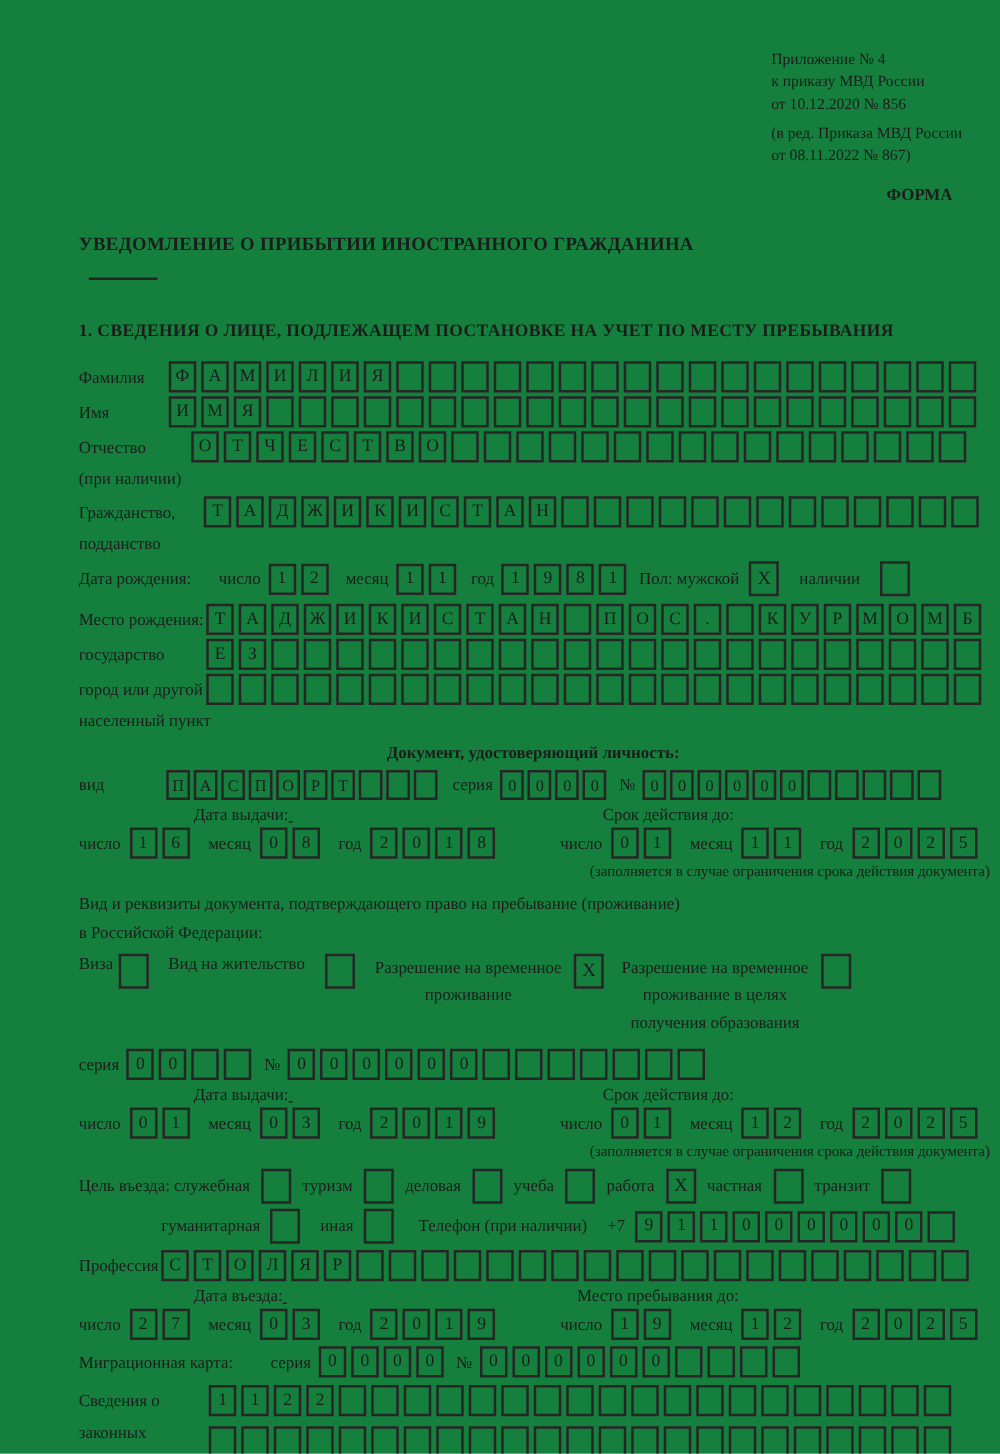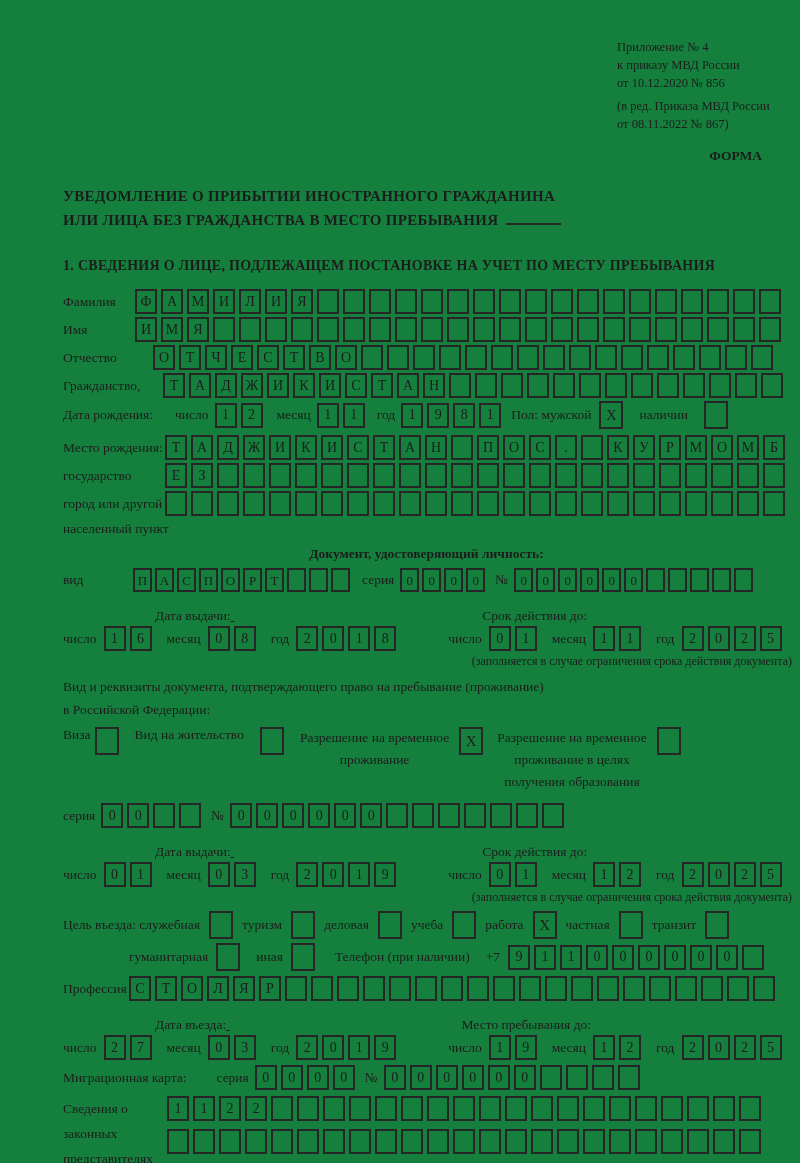--- a/index.html
+++ b/index.html
@@ -31,21 +31,21 @@
   .title { text-align:left; font-weight:bold; font-size:15px; letter-spacing:.3px; margin-top:20px; line-height:24px; }
   .title-underline { display:inline-block; width:55px; border-bottom:2px solid #262626; margin-left:8px; }
   .section { font-weight:bold; font-size:14px; letter-spacing:.3px; margin-top:26px; margin-bottom:15px; }
   
   .w1 { width:72px; }  .w2 { width:90px; }  .w3 { width:100px; }
   .w4 { width:112px; } .w5 { width:102px; } .w6 { width:70px; }
   .w7 { width:66px; }
   .subline { font-size:13.5px; line-height:20px; margin-bottom:4px; }
   .doc-header { text-align:center; font-weight:bold; font-size:13.5px; margin:7px 0 6px -5px; }
   .dgroup { display:flex; align-items:center; gap:7px; }
-  .dh-row { font-size:13.5px; margin-top:16px; margin-bottom:2px;text-decoration:underline; }
+  .dh-row { font-size:13.5px; margin-top:4px; margin-bottom:2px;text-decoration:underline; }
   .note { font-size:12px; text-align:right; padding-right:3px; margin:2px 0 6px; }
   .freetext { font-size:13.5px; line-height:23px; }
   .permit-row { align-items:flex-start; margin-top:6px; margin-bottom:10px; }
   .opt-text { font-size:13.5px; text-align:center; line-height:22px; flex:none; }
   .purpose-row { gap:9px; margin-top:6px; }
   .phone-row { gap:8px; margin-top:4px; }
   .ml8{margin-left:8px;} .ml10{margin-left:10px;} .ml12{margin-left:12px;}
   .ml14{margin-left:14px;} .ml16{margin-left:16px;} .ml30{margin-left:30px;}
   .mr6{margin-right:6px;}
   .repr-wrap { display:flex; align-items:flex-start; margin-top:6px; }
@@ -68,21 +68,21 @@
     <div class="amend">
       <div>(в ред. Приказа МВД России</div>
       <div>от 08.11.2022 № 867)</div>
     </div>
   </div>
   <div class="forma">ФОРМА</div>
 
   <div class="title">
     <div>УВЕДОМЛЕНИЕ О ПРИБЫТИИ ИНОСТРАННОГО ГРАЖДАНИНА</div>
     <div>
-      <span>ИЛИ ЛИЦА БЕЗ ГРАЖДАНСТВА В МЕСТО ПРЕБЫВАНИЯ</span><span class="title-underline"></span>
+      <span class="title-underline"></span>
     </div>
   </div>
 
   <div class="section">1. СВЕДЕНИЯ О ЛИЦЕ, ПОДЛЕЖАЩЕМ ПОСТАНОВКЕ НА УЧЕТ ПО МЕСТУ ПРЕБЫВАНИЯ</div>
 
   <div class="row">
     <span class="lbl w1">Фамилия</span>
     <span class="cells">
         <span class="cell">Ф</span>
         <span class="cell">А</span>
@@ -165,20 +165,21 @@
         <span class="cell"></span>
         <span class="cell"></span>
         <span class="cell"></span>
         <span class="cell"></span>
         <span class="cell"></span>
         <span class="cell"></span>
         <span class="cell"></span>
         <span class="cell"></span>
       </span>
   </div>
+  <div class="subline">(при наличии)</div>
 
   <div class="row">
     <span class="lbl w3">Гражданство,</span>
     <span class="cells">
         <span class="cell">Т</span>
         <span class="cell">А</span>
         <span class="cell">Д</span>
         <span class="cell">Ж</span>
         <span class="cell">И</span>
         <span class="cell">К</span>
@@ -195,20 +196,21 @@
         <span class="cell"></span>
         <span class="cell"></span>
         <span class="cell"></span>
         <span class="cell"></span>
         <span class="cell"></span>
         <span class="cell"></span>
         <span class="cell"></span>
         <span class="cell"></span>
       </span>
   </div>
+  <div class="subline">подданство</div>
 
   <div class="row" style="margin-bottom:6px;">
     <span class="lbl w4">Дата рождения:</span>
     <span class="lbl mr6">число</span>
     <span class="cells">
         <span class="cell">1</span>
         <span class="cell">2</span>
       </span>
     <span class="lbl ml14 mr6">месяц</span>
     <span class="cells">

